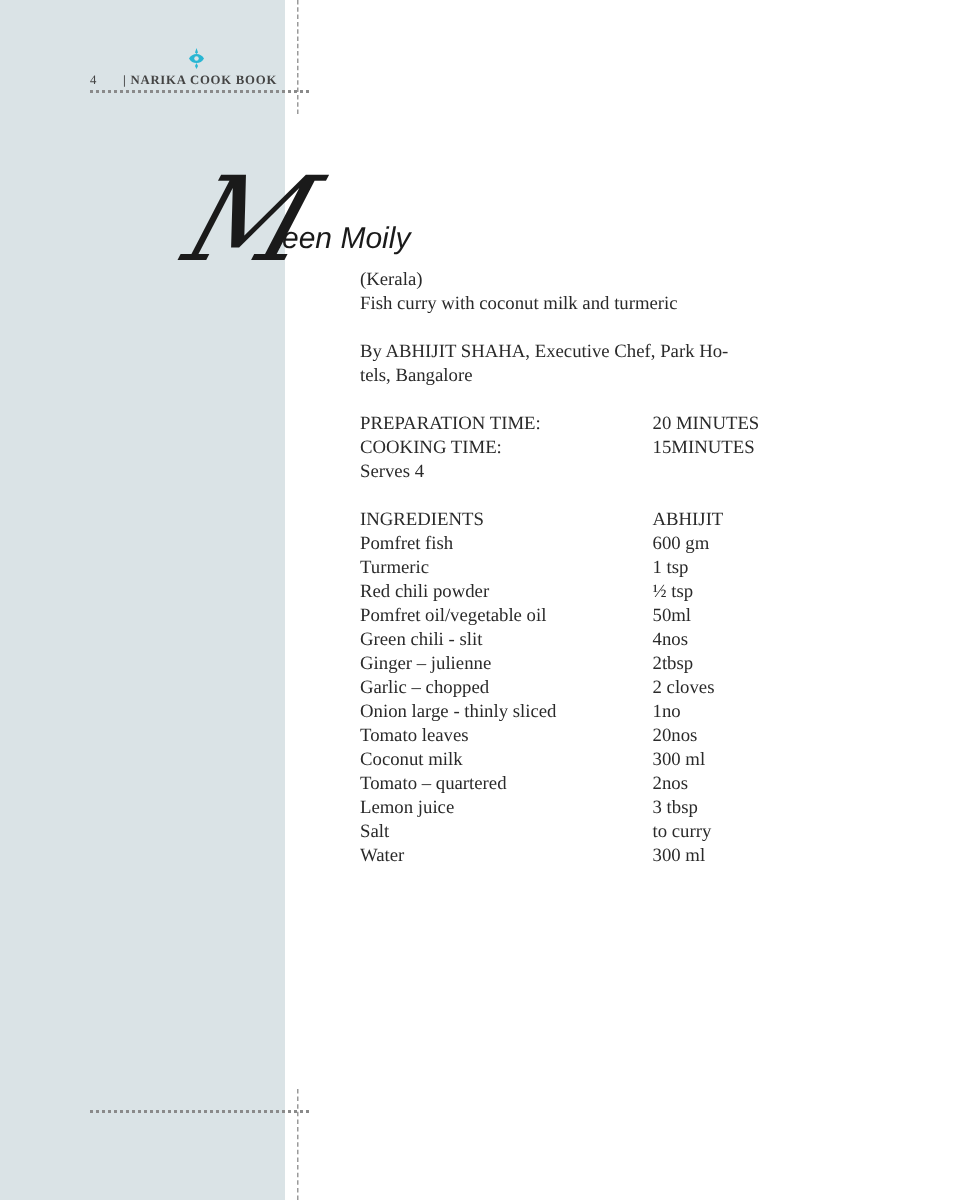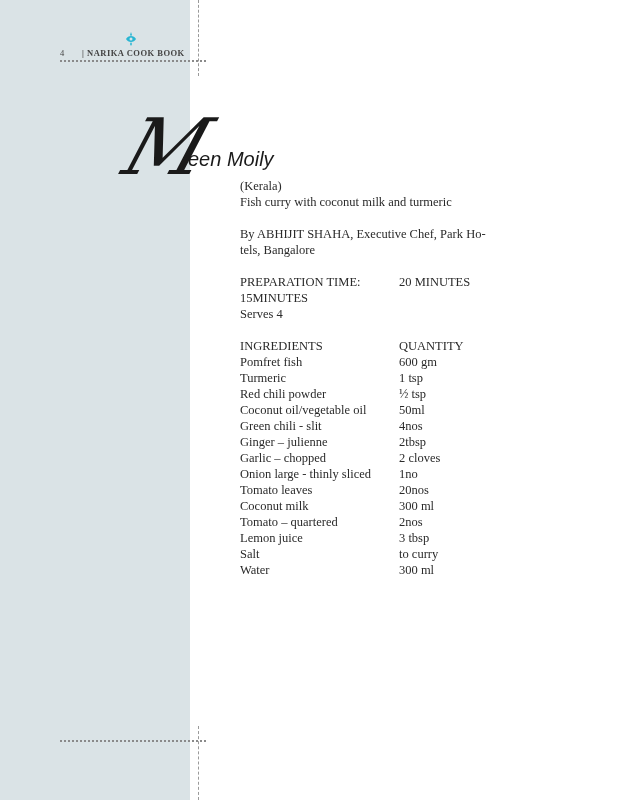--- a/index.html
+++ b/index.html
@@ -15,21 +15,21 @@
     .header { position: absolute; top: 48px; left: 60px; font-size: 8.5px; letter-spacing: 0.5px; color: #444; }
     .page-num { position: absolute; left: 0; top: 0; }
     .book-title { position: absolute; left: 22px; top: 0; white-space: nowrap; font-variant: small-caps; font-weight: bold; }
     .logo { position: absolute; left: 124px; top: 32px; width: 14px; height: 14px; }
     .title { position: absolute; left: 128px; top: 108px; white-space: nowrap; color: #1a1a1a; }
     .title .cap { font-family: "DejaVu Serif", serif; font-style: italic; font-size: 78px; line-height: 1; letter-spacing: -8px; transform: skewX(-18deg); display: inline-block; }
     .title .rest { font-family: Liberation Sans, sans-serif; font-style: italic; font-size: 20px; position: absolute; left: 60px; top: 40px; white-space: nowrap; }
     .content { position: absolute; left: 240px; top: 178px; width: 270px; font-size: 12.5px; line-height: 16px; }
     .content p { margin: 0; }
     .gap { height: 16px; }
-    .row { display: flex; }
+    .row { display: flex; gap: 36px; }
     .row .c1 { width: 159px; }
     .row .c2 { flex: 1; }
   </style>
 </head>
 <body>
 
 <div class="side-panel"></div>
 <div class="vline top"></div>
 <div class="vline bottom"></div>
 <div class="hline top"></div>
@@ -55,42 +55,43 @@
   <p>Fish curry with coconut milk and turmeric</p>
   <div class="gap"></div>
   <p>By ABHIJIT SHAHA, Executive Chef, Park Ho-</p>
   <p>tels, Bangalore</p>
   <div class="gap"></div>
   <div class="row">
     <span class="c1">PREPARATION TIME:</span>
     <span class="c2">20 MINUTES</span>
   </div>
   <div class="row">
+    <span class="c1">COOKING TIME:</span>
     <span class="c2">15MINUTES</span>
   </div>
   <p>Serves 4</p>
   <div class="gap"></div>
   <div class="row">
     <span class="c1">INGREDIENTS</span>
-    <span class="c2">QUANTITY</span>
+    <span class="c2">ABHIJIT</span>
   </div>
   <div class="row">
       <span class="c1">Pomfret fish</span>
       <span class="c2">600 gm</span>
     </div>
   <div class="row">
       <span class="c1">Turmeric</span>
       <span class="c2">1 tsp</span>
     </div>
   <div class="row">
       <span class="c1">Red chili powder</span>
       <span class="c2">½ tsp</span>
     </div>
   <div class="row">
-      <span class="c1">Coconut oil/vegetable oil</span>
+      <span class="c1">Pomfret oil/vegetable oil</span>
       <span class="c2">50ml</span>
     </div>
   <div class="row">
       <span class="c1">Green chili - slit</span>
       <span class="c2">4nos</span>
     </div>
   <div class="row">
       <span class="c1">Ginger – julienne</span>
       <span class="c2">2tbsp</span>
     </div>

